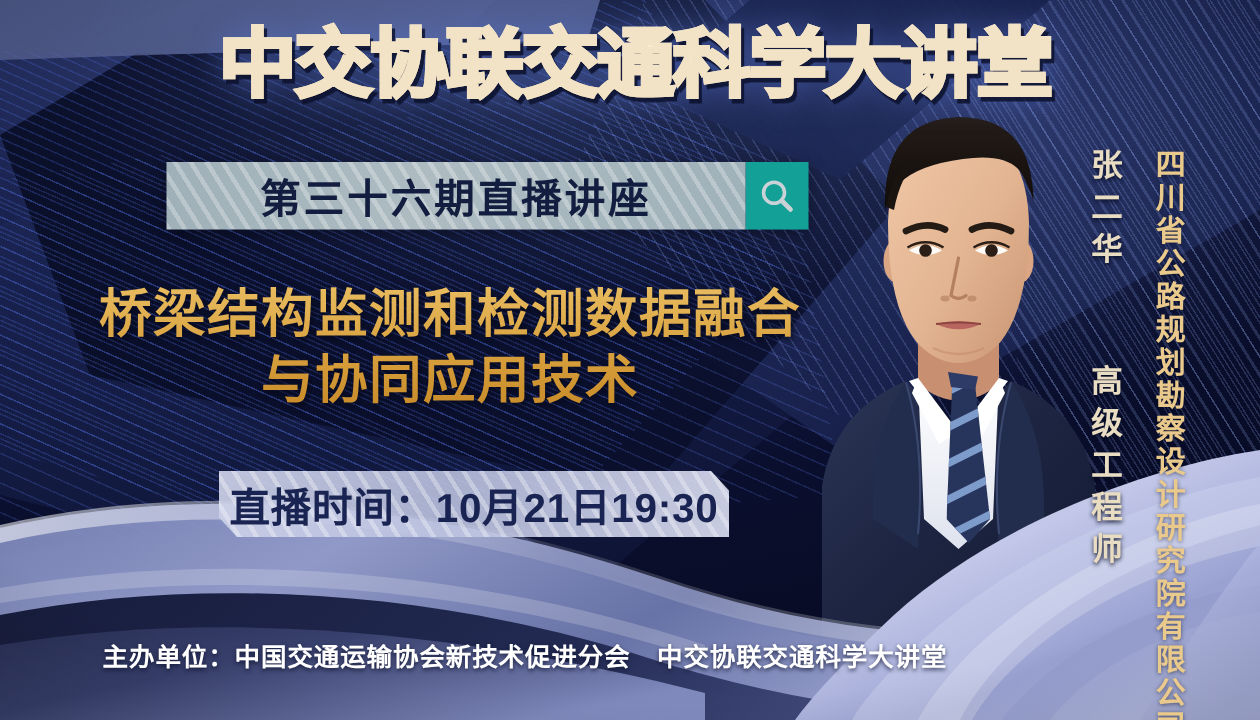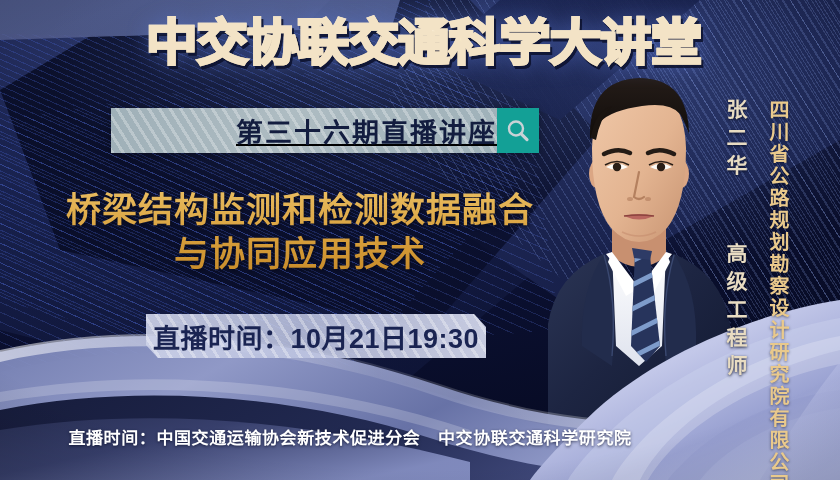--- a/index.html
+++ b/index.html
@@ -122,21 +122,21 @@
   }
 
   .sub-banner{
     position:absolute; left:111px; top:108px; width:428px; height:45px;
     display:flex; align-items:stretch;
     box-shadow:0 2px 10px rgba(0,0,0,.35);
   }
   .sub-banner .bar{
     flex:1; position:relative; overflow:hidden;
     background:linear-gradient(100deg,#9fb0b8 0%,#aebcc2 45%,#9fb1b9 100%);
-    display:flex; align-items:center; justify-content:flex-end;text-decoration:underline;
+    display:flex; align-items:center; justify-content:center;
   }
   .sub-banner .bar::after{
     content:""; position:absolute; inset:0;
     background-image:repeating-linear-gradient(58deg,
       rgba(255,255,255,.28) 0px, rgba(255,255,255,.28) 3px,
       rgba(0,0,0,0) 3px, rgba(0,0,0,0) 9px);
     pointer-events:none;
   }
   .sub-banner .bar span{
     position:relative; z-index:2;
@@ -382,15 +382,15 @@
     <span class="ln">与协同应用技术</span>
   </div>
 
   <div class="time-pill">
     <span>直播时间：10月21日19:30</span>
   </div>
 
   <div class="vcol vcol-name">张二华  高级工程师</div>
   <div class="vcol vcol-org">四川省公路规划勘察设计研究院有限公司</div>
 
-  <div class="host-line">直播时间：中国交通运输协会新技术促进分会　中交协联交通科学研究院</div>
+  <div class="host-line">主办单位：中国交通运输协会新技术促进分会　中交协联交通科学大讲堂</div>
 
 </div>
 
 </body></html>

